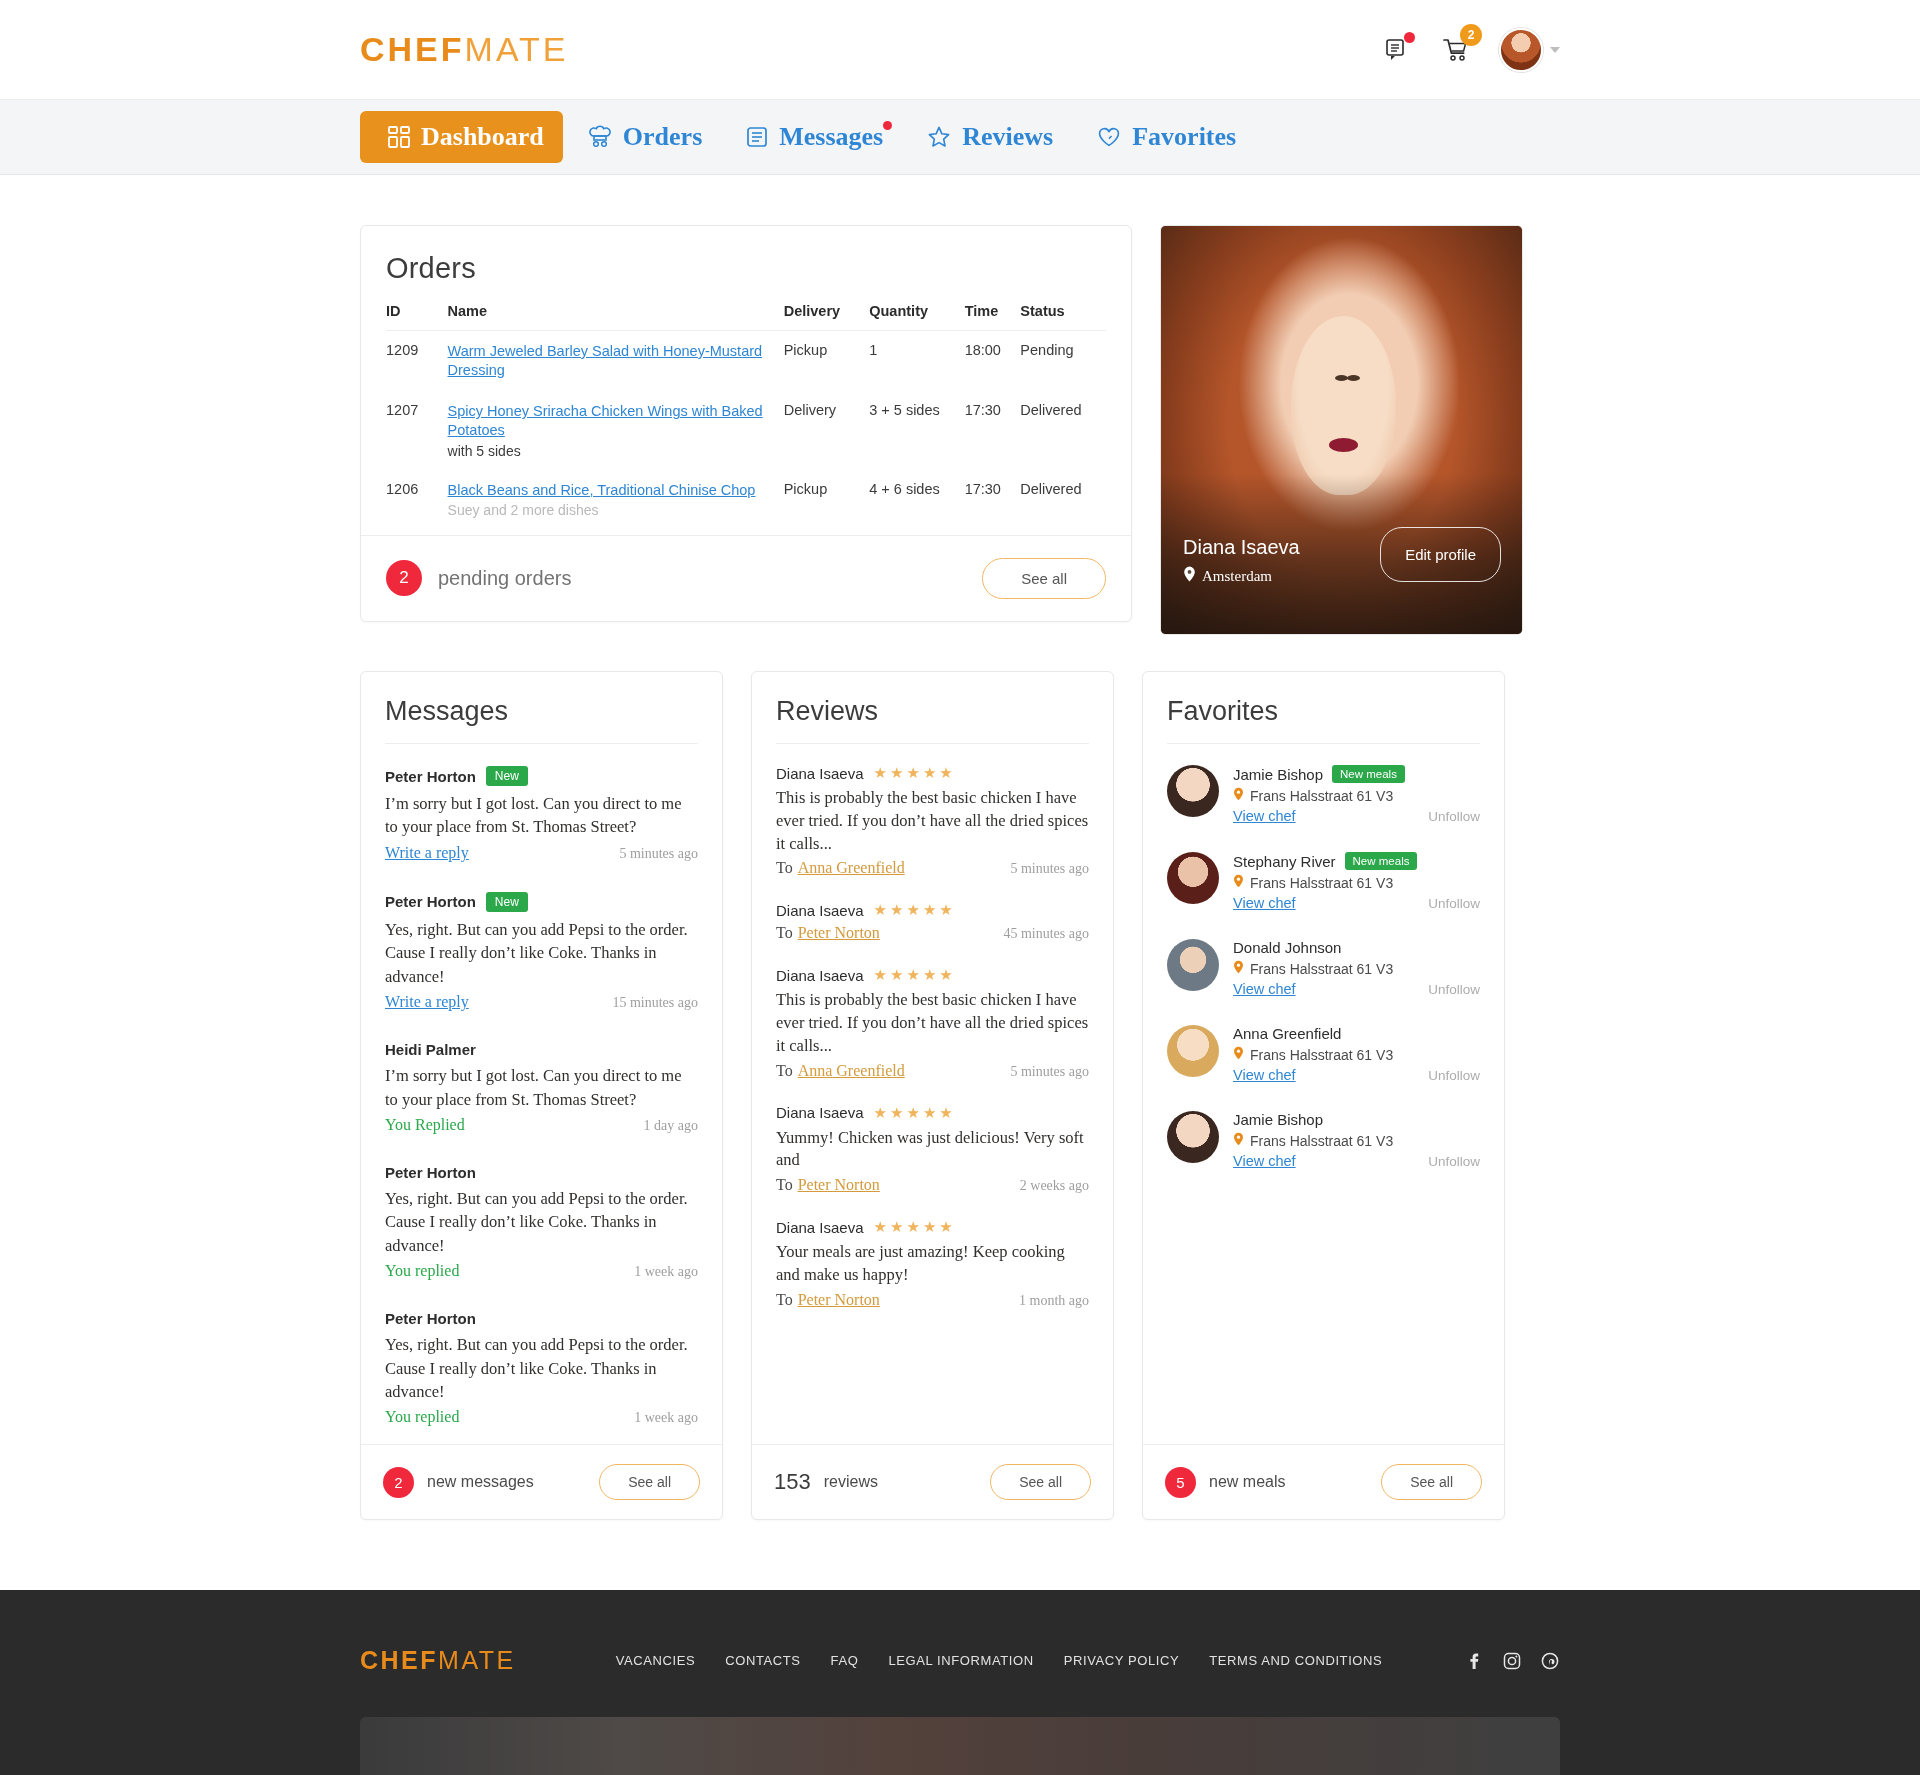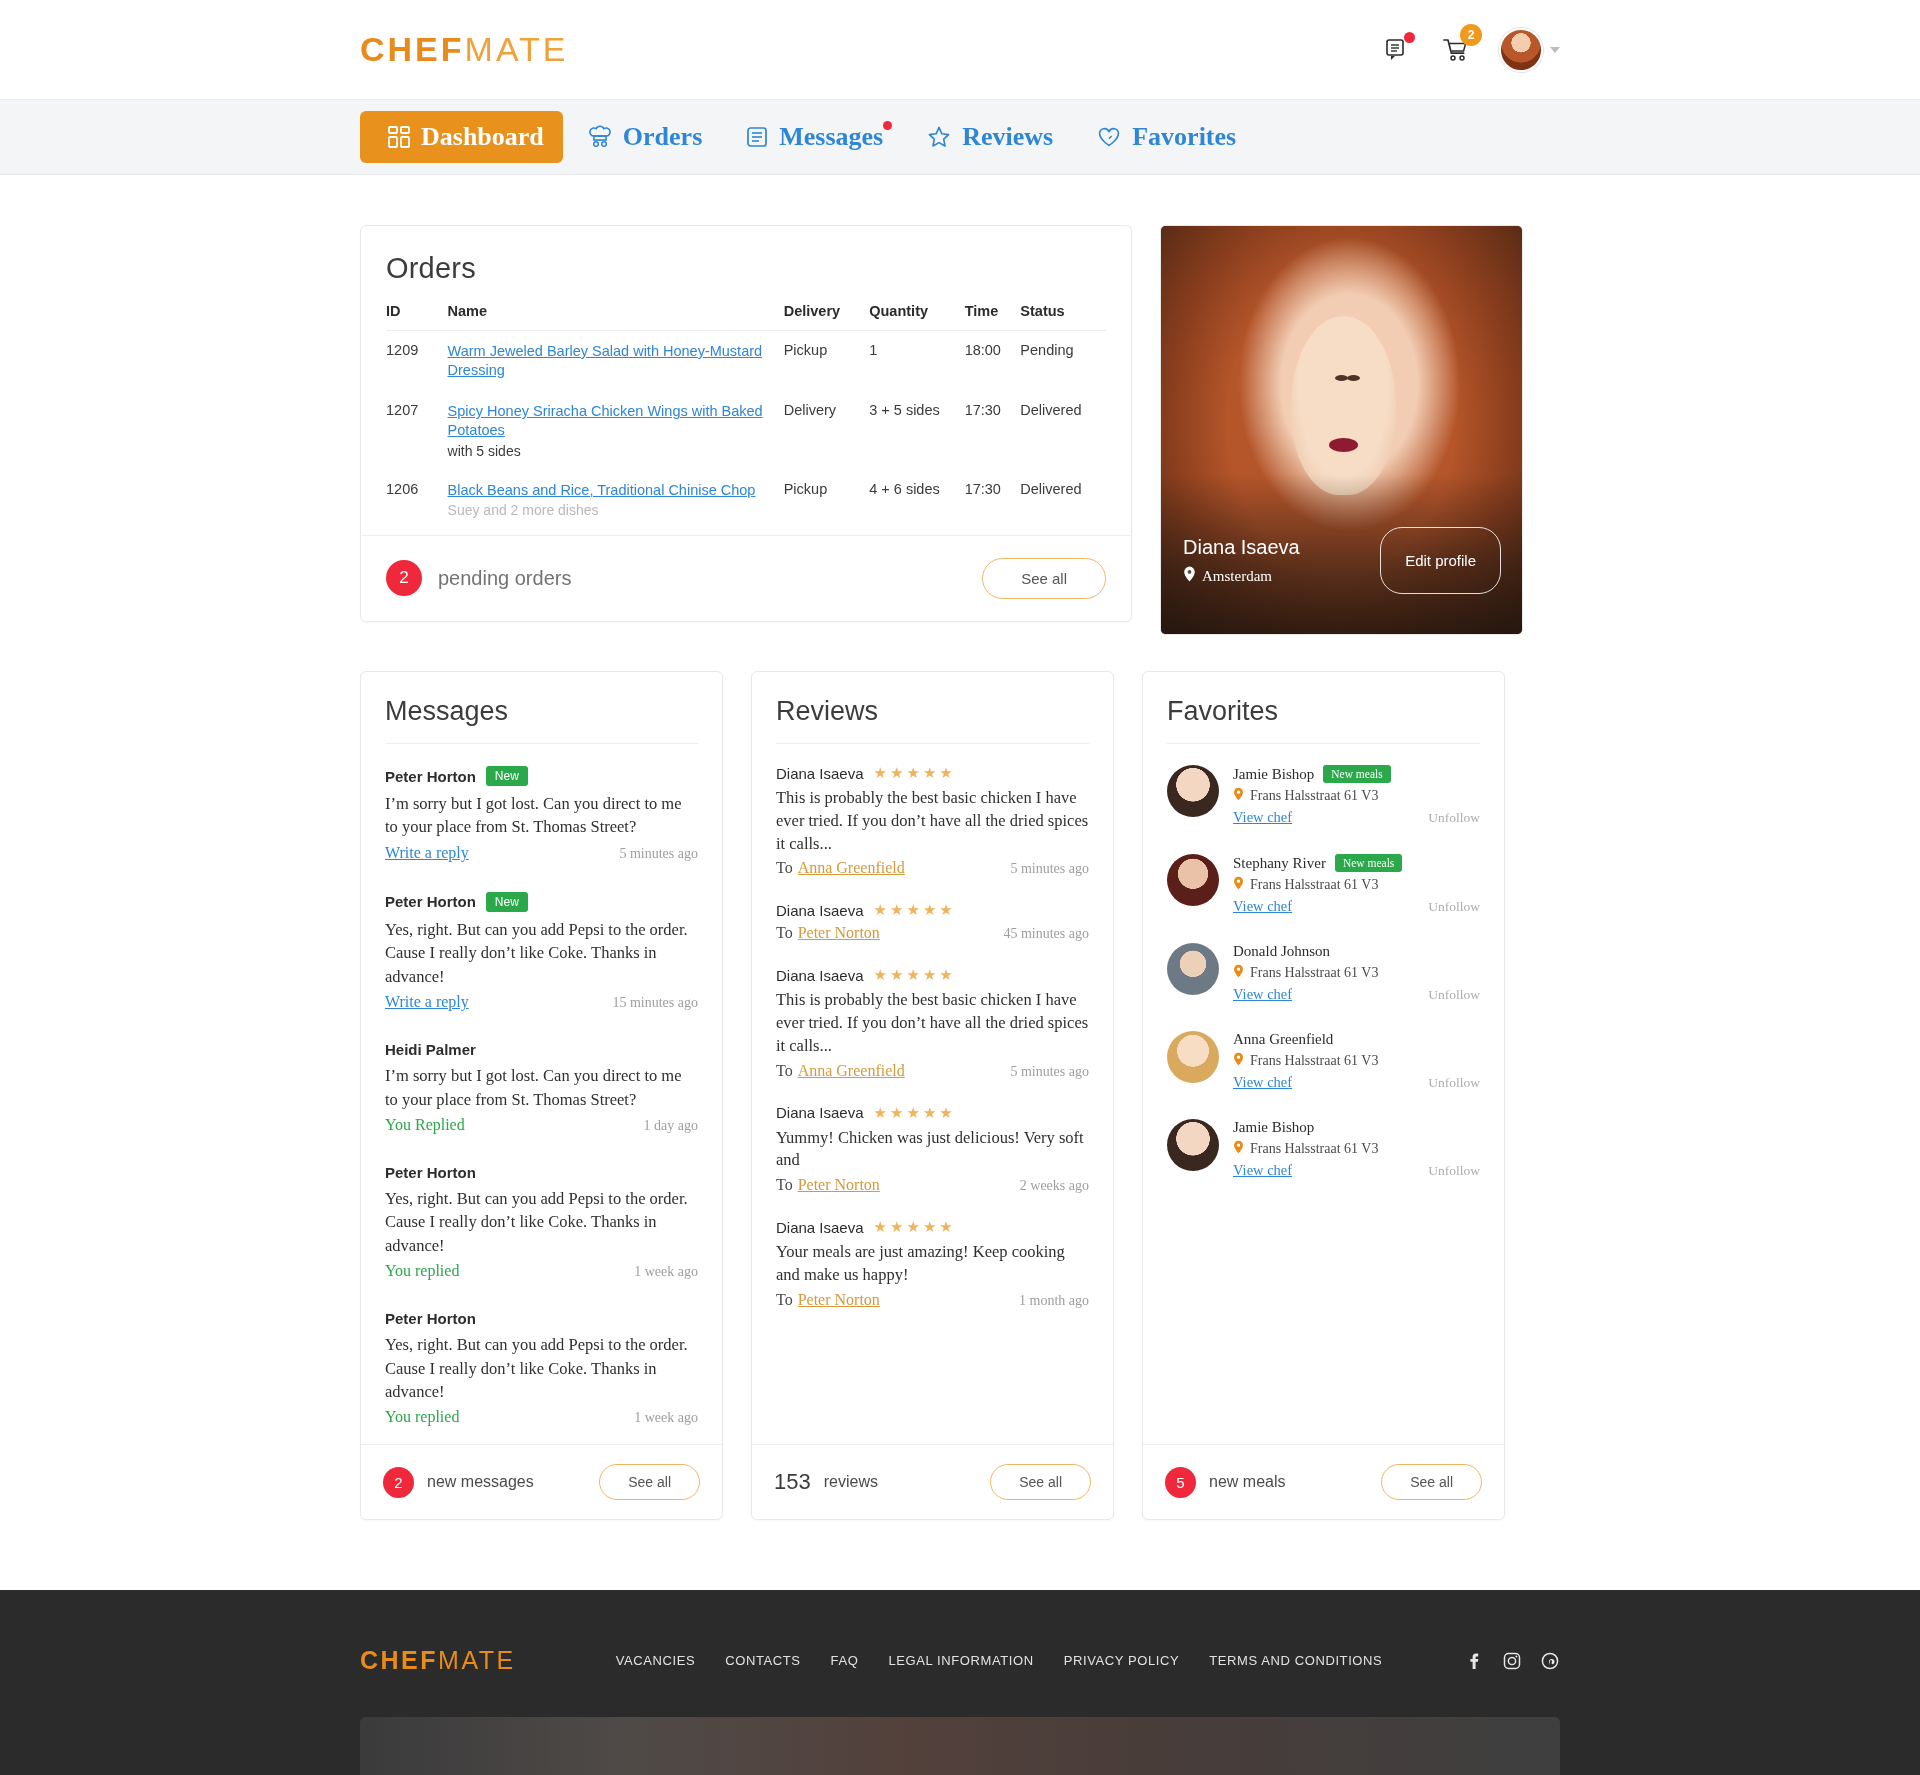--- a/index.html
+++ b/index.html
@@ -129,23 +129,23 @@
     border-radius: 50%; background: #8e1b32;
   }
   .pf-overlay {
     position:absolute; left:0; right:0; bottom:0; height: 160px;
     background: linear-gradient(180deg, rgba(30,22,16,0) 0%, rgba(30,22,16,.55) 55%, rgba(25,18,13,.8) 100%);
   }
   .pf-info { position:absolute; left: 22px; bottom: 48px; color: #fff; }
   .pf-name { font-size: 20px; font-weight: 400; margin-bottom: 7px; }
   .pf-city { font-size: 15px; display:flex; align-items:center; gap: 6px; font-family:"Liberation Serif", serif;}
   .btn-ghost {
-    position:absolute; right: 21px; bottom: 40px;
+    position:absolute; right: 21px; bottom: 52px;
     border: 1px solid rgba(255,255,255,.85); color: #fff; background: transparent;
-    border-radius: 22px; padding: 24px 24px; font-size: 15px; cursor: pointer;
+    border-radius: 22px; padding: 18px 24px; font-size: 15px; cursor: pointer;
     font-family: "Liberation Sans", sans-serif;
   }
 
   
   .row-three { display: flex; gap: 28px; margin-top: 36px; align-items: stretch; }
   .col-card { width: 363px; display: flex; flex-direction: column; }
   .col-card .body { flex: 1 1 auto; padding: 24px 24px 4px 24px; }
   .sect-title { font-size: 27px; font-weight: 400; color: #3c3c3c; padding-bottom: 16px; border-bottom: 1px solid #ededed; margin-bottom: 6px;}
 
   
@@ -164,21 +164,21 @@
   .rev-head { display: flex; align-items: center; gap: 10px; margin-bottom: 5px;}
   .rev-name { font-size: 15px; font-weight: 400; color: #2d2d2d; }
   .stars { color: #f0b45c; font-size: 15px; letter-spacing: 3px; }
   .rev-body { font-family: "Liberation Serif", serif; font-size: 16.5px; line-height: 1.38; color: #32302e;}
   .rev-to { display:flex; align-items:baseline; margin-top: 4px; font-family:"Liberation Serif", serif; font-size: 16px; color:#4b4b4b;}
   .link-amber { color: #d49a3c; text-decoration: underline; margin-left: 5px; cursor:pointer;}
 
   
   .fav { display: flex; gap: 14px; padding: 15px 0 13px 0; align-items: flex-start; }
   .fav-av { width: 52px; height: 52px; border-radius: 50%; flex: 0 0 52px; overflow:hidden; background:#ddd;}
-  .fav-main { flex: 1 1 auto; min-width: 0; font-family: Liberation Serif, serif; }
+  .fav-main { flex: 1 1 auto; min-width: 0; }
   .fav-top { display: flex; align-items: center; gap: 9px; margin-bottom: 4px;}
   .fav-name { font-size: 15px; color: #2d2d2d; }
   .tag-meals { background: #2aa84a; color: #fff; font-size: 11.5px; padding: 3px 8px; border-radius: 3px; white-space: nowrap;}
   .fav-addr { font-size: 14px; color: #4b4b4b; display:flex; align-items:center; gap:6px; margin-bottom: 4px;}
   .fav-bot { display:flex; align-items: baseline; }
   .fav-link { color: #2e86d4; font-size: 14.5px; text-decoration: underline; cursor:pointer;}
   .unfollow { margin-left: auto; color: #adadad; font-size: 13.5px; cursor: pointer; }
 
   .mini-foot { border-top: 1px solid #ededed; padding: 19px 22px; display:flex; align-items:center; gap: 13px;}
   .pill-sm { width: 31px; height: 31px; border-radius: 50%; background:#f0283c; color:#fff; font-size: 15px; display:flex; align-items:center; justify-content:center;}

